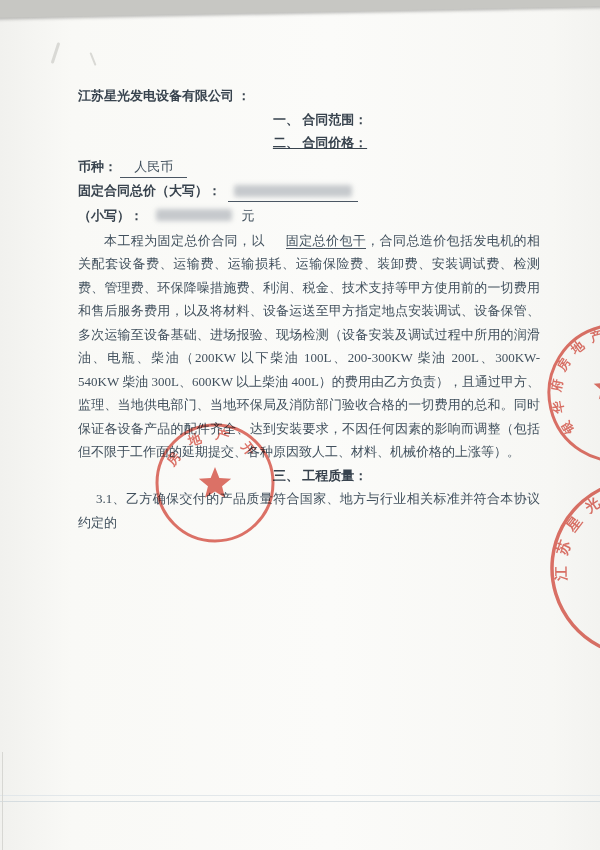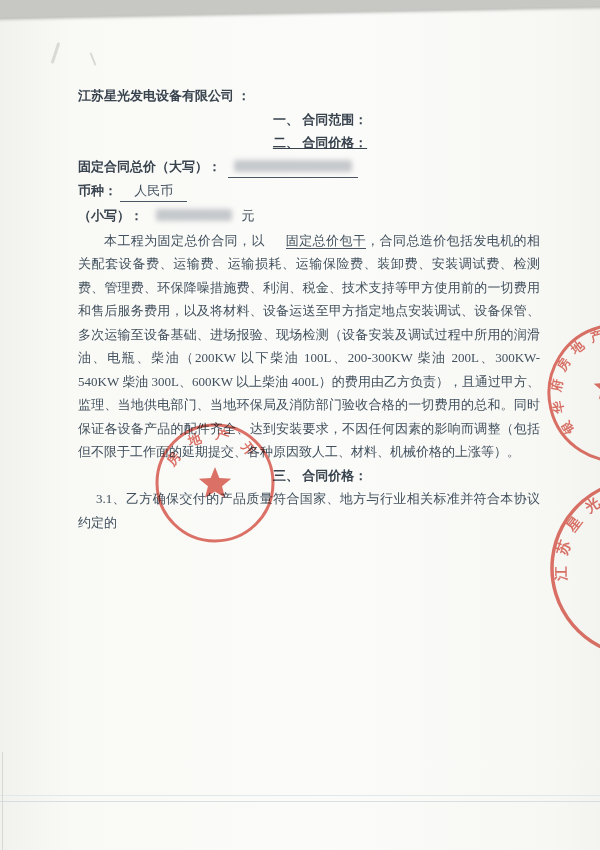--- a/index.html
+++ b/index.html
@@ -59,39 +59,39 @@
 
     <div class="addressee">江苏星光发电设备有限公司 ：</div>
 
 
     <div class="heading">一、 合同范围：</div>
 
 
     <div class="heading h-gap">二、 合同价格：</div>
 
     <div class="field-row">
-      <span class="field-label">固定合同总价（大写）：</span>
-      <span class="redact-wrap"><span class="blur-bar" style="width:118px"></span></span>
+      <span class="field-label">币种：</span>
+      <span class="u-wrap"><span>人民币</span></span>
     </div>
 
     <div class="field-row">
-      <span class="field-label">币种：</span>
-      <span class="u-wrap"><span>人民币</span></span>
+      <span class="field-label">固定合同总价（大写）：</span>
+      <span class="redact-wrap"><span class="blur-bar" style="width:118px"></span></span>
     </div>
 
     <div class="field-row">
       <span class="field-label">（小写）：</span>
       <span class="redact-wrap no-line"><span class="blur-bar" style="width:76px"></span></span>
       <span>元</span>
     </div>
 
     <p class="para"><span>本工程为固定总价合同，以</span><span class="uline">固定总价包干</span><span>，合同总造价包括发电机的相关配套设备费、运输费、运输损耗、运输保险费、装卸费、安装调试费、检测费、管理费、环保降噪措施费、利润、税金、技术支持等甲方使用前的一切费用和售后服务费用，以及将材料、设备运送至甲方指定地点安装调试、设备保管、多次运输至设备基础、进场报验、现场检测（设备安装及调试过程中所用的润滑油、电瓶、柴油（200KW 以下柴油 100L、200-300KW 柴油 200L、300KW-540KW 柴油 300L、600KW 以上柴油 400L）的费用由乙方负责），且通过甲方、监理、当地供电部门、当地环保局及消防部门验收合格的一切费用的总和。同时保证各设备产品的配件齐全、达到安装要求，不因任何因素的影响而调整（包括但不限于工作面的延期提交、各种原因致人工、材料、机械价格的上涨等）。</span></p>
 
 
-    <div class="heading">三、 合同价格：</div>
+    <div class="heading">三、 工程质量：</div>
     <p class="para" style="text-indent:18px">3.1、乙方确保交付的产品质量符合国家、地方与行业相关标准并符合本协议约定的</p>
 
   </div>
 
   <svg class="stamp" style="left:152px;top:420px" width="126" height="126" viewBox="0 0 126 126">
     <g stroke="#d95448" fill="#d95448">
       <circle cx="63" cy="63" r="58" fill="none" stroke-width="3"></circle>
       <polygon points="63,47 67.35,58.01 79.17,58.75 70.04,66.29 72.99,77.75 63,71.4 53.01,77.75 55.96,66.29 46.83,58.75 58.65,58.01" stroke="none"></polygon>
       <defs>
           <path id="cArc" d="M 20 63 A 43 43 0 0 1 106 63" fill="none"></path>

